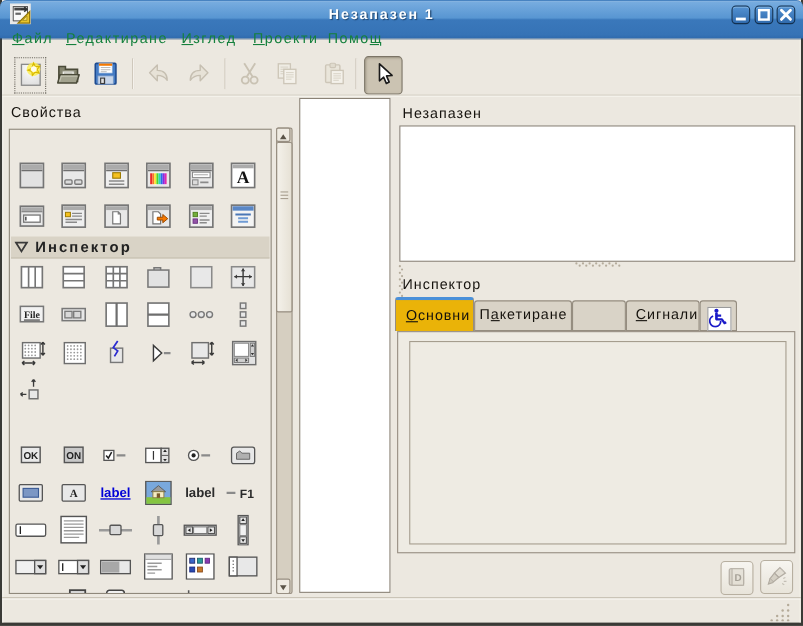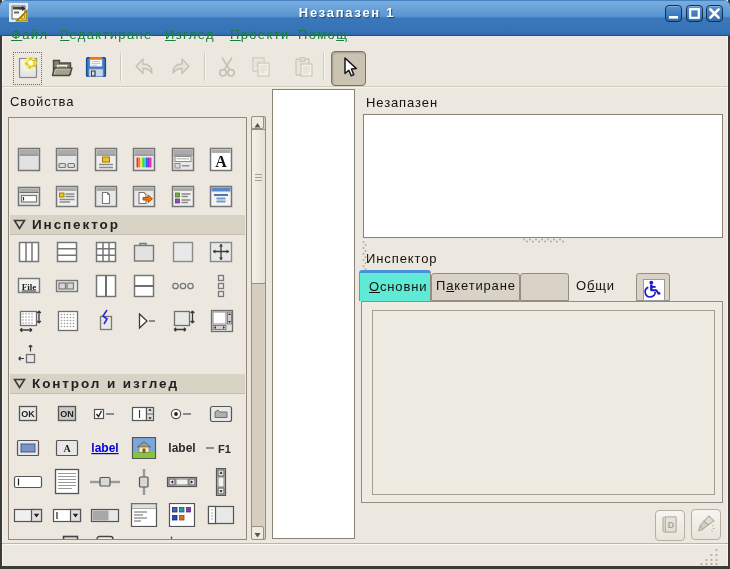--- a/index.html
+++ b/index.html
@@ -156,26 +156,20 @@
   <div style="position:absolute;left:0;top:86px;width:726px;height:1px;background:#d3cdc0;"></div>
   <div style="position:absolute;left:0;top:87px;width:726px;height:1px;background:#f6f4ee;"></div>
 
   <div class="lbl" style="left:8px;top:94px;">Свойства</div>
   <div id="pal">
     <div class="phead" style="top:97px;">
         <svg width="13" height="11" style="position:absolute;left:3px;top:4px;">
           <path d="M1.5 1.5 L11.5 1.5 L6.5 9.5 Z" fill="none" stroke="#3a3a3a" stroke-width="1.6"></path>
         </svg>
         <span>Инспектор</span>
-      </div>
-    <div class="phead" style="top:256px;">
-        <svg width="13" height="11" style="position:absolute;left:3px;top:4px;">
-          <path d="M1.5 1.5 L11.5 1.5 L6.5 9.5 Z" fill="none" stroke="#3a3a3a" stroke-width="1.6"></path>
-        </svg>
-        <span>Контрол и изглед</span>
       </div>
 
     <svg class="icon" style="left:8px;top:29px;" width="24" height="25" viewBox="0 0 24 25">
       <rect x="1.5" y="1.5" width="21" height="22" fill="#e2e2e2" stroke="#757575" stroke-width="1.5"></rect>
       <rect x="2.5" y="2.5" width="19" height="4.5" fill="#ababab"></rect>
       <path d="M2.5 8 L21.5 8" stroke="#6e6e6e" stroke-width="1.2"></path>
     </svg>
     <svg class="icon" style="left:46px;top:29px;" width="24" height="25" viewBox="0 0 24 25">
       <rect x="1.5" y="1.5" width="21" height="22" fill="#e8e8e8" stroke="#757575" stroke-width="1.5"></rect>
       <rect x="2.5" y="2.5" width="19" height="4.5" fill="#ababab"></rect>
@@ -596,28 +590,31 @@
         <circle cx="41" cy="3.5" r="1"></circle>
       </g>
   </svg>
 
   <div class="whitebox" style="left:270px;top:89px;width:83px;height:450px;"></div>
 
   <div class="lbl" style="left:364px;top:95px;">Незапазен</div>
   <div class="whitebox" style="left:361px;top:114px;width:360px;height:124px;"></div>
   <div class="lbl" style="left:364px;top:251px;">Инспектор</div>
 
-  <div class="tab" style="left:357px;top:270px;width:72px;height:31px;background:#5eead4;border-bottom:0;border-top:3px solid #4a90d9;border-radius:3px 3px 0 0;z-index:3;">
+  <div class="tab" style="left:357px;top:270px;width:72px;height:31px;background:#eab308;border-bottom:0;border-top:3px solid #4a90d9;border-radius:3px 3px 0 0;z-index:3;">
       <span style="position:absolute;left:9px;top:6px;"><u>О</u>сновни</span>
     </div>
   <div class="tab" style="left:429px;top:273px;width:89px;height:28px;border-radius:3px 3px 0 0;">
       <span style="position:absolute;left:4px;top:4px;">П<u>а</u>кетиране</span>
     </div>
   <div class="tab" style="left:518px;top:273px;width:49px;height:28px;border-radius:3px 3px 0 0;">
       <span style="position:absolute;left:7px;top:4px;margin-left:48px;">О<u>б</u>щи</span>
+    </div>
+  <div class="tab" style="left:567px;top:273px;width:67px;height:28px;border-radius:3px 3px 0 0;">
+      <span style="position:absolute;left:8px;top:4px;"><u>С</u>игнали</span>
     </div>
   <div class="tab" style="left:634px;top:273px;width:34px;height:28px;border-radius:3px 3px 0 0;">
     <div style="position:absolute;left:6px;top:5px;width:20px;height:20px;background:#fff;border:1px solid #9a9a9a;"></div>
     <svg width="18" height="18" viewBox="0 0 18 18" style="position:absolute;left:7px;top:6px;">
       <circle cx="7.3" cy="2.6" r="1.9" fill="#1a1ac8"></circle>
       <path d="M7.3 4.5 L7.3 10.6" stroke="#1a1ac8" stroke-width="2.4"></path>
       <path d="M7.3 6.9 L11.6 6.9" stroke="#1a1ac8" stroke-width="1.9"></path>
       <path d="M6.8 10.3 L12.3 10.3 L14.6 13.8 L16.2 13" stroke="#1a1ac8" stroke-width="2" fill="none" stroke-linejoin="round"></path>
       <path d="M11.2 11.8 A 5 5 0 1 1 4.3 7.3" stroke="#1a1ac8" stroke-width="1.6" fill="none"></path>
     </svg>

